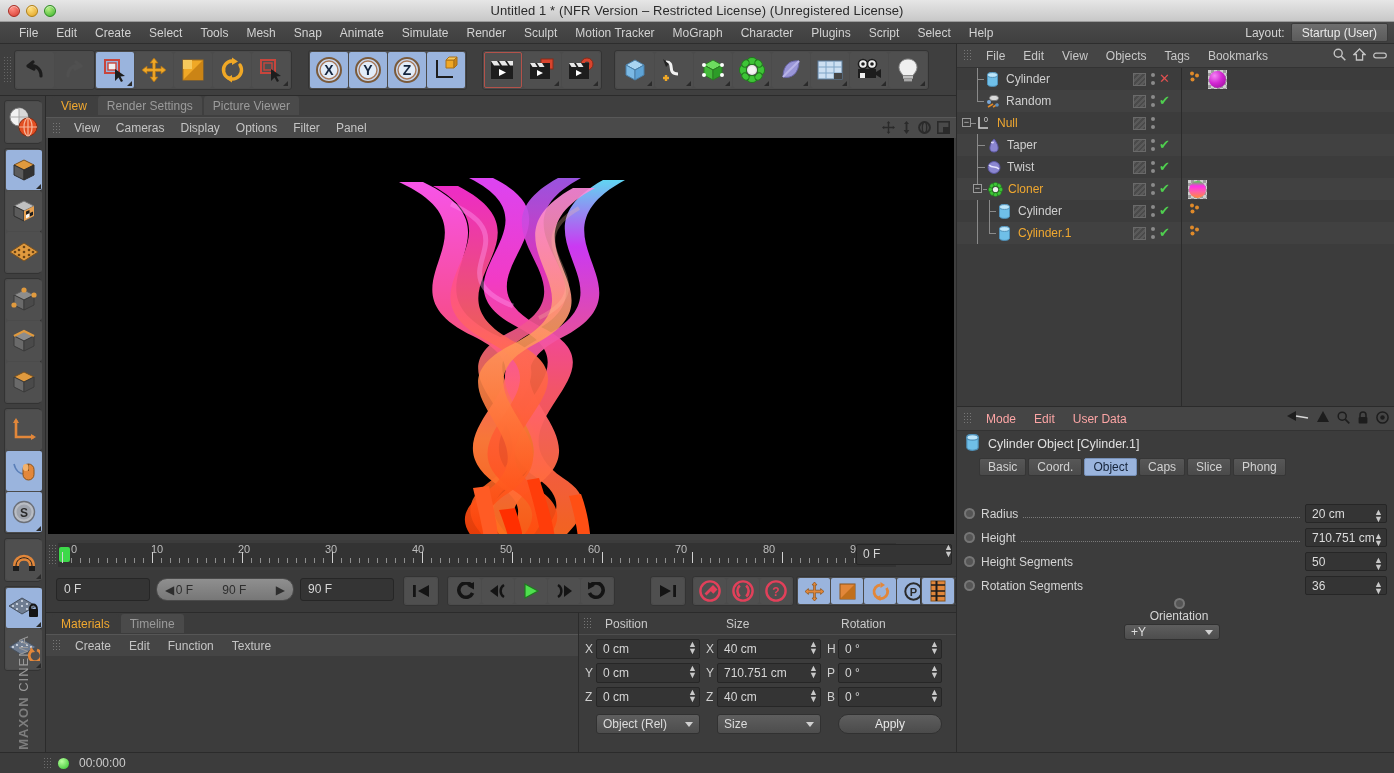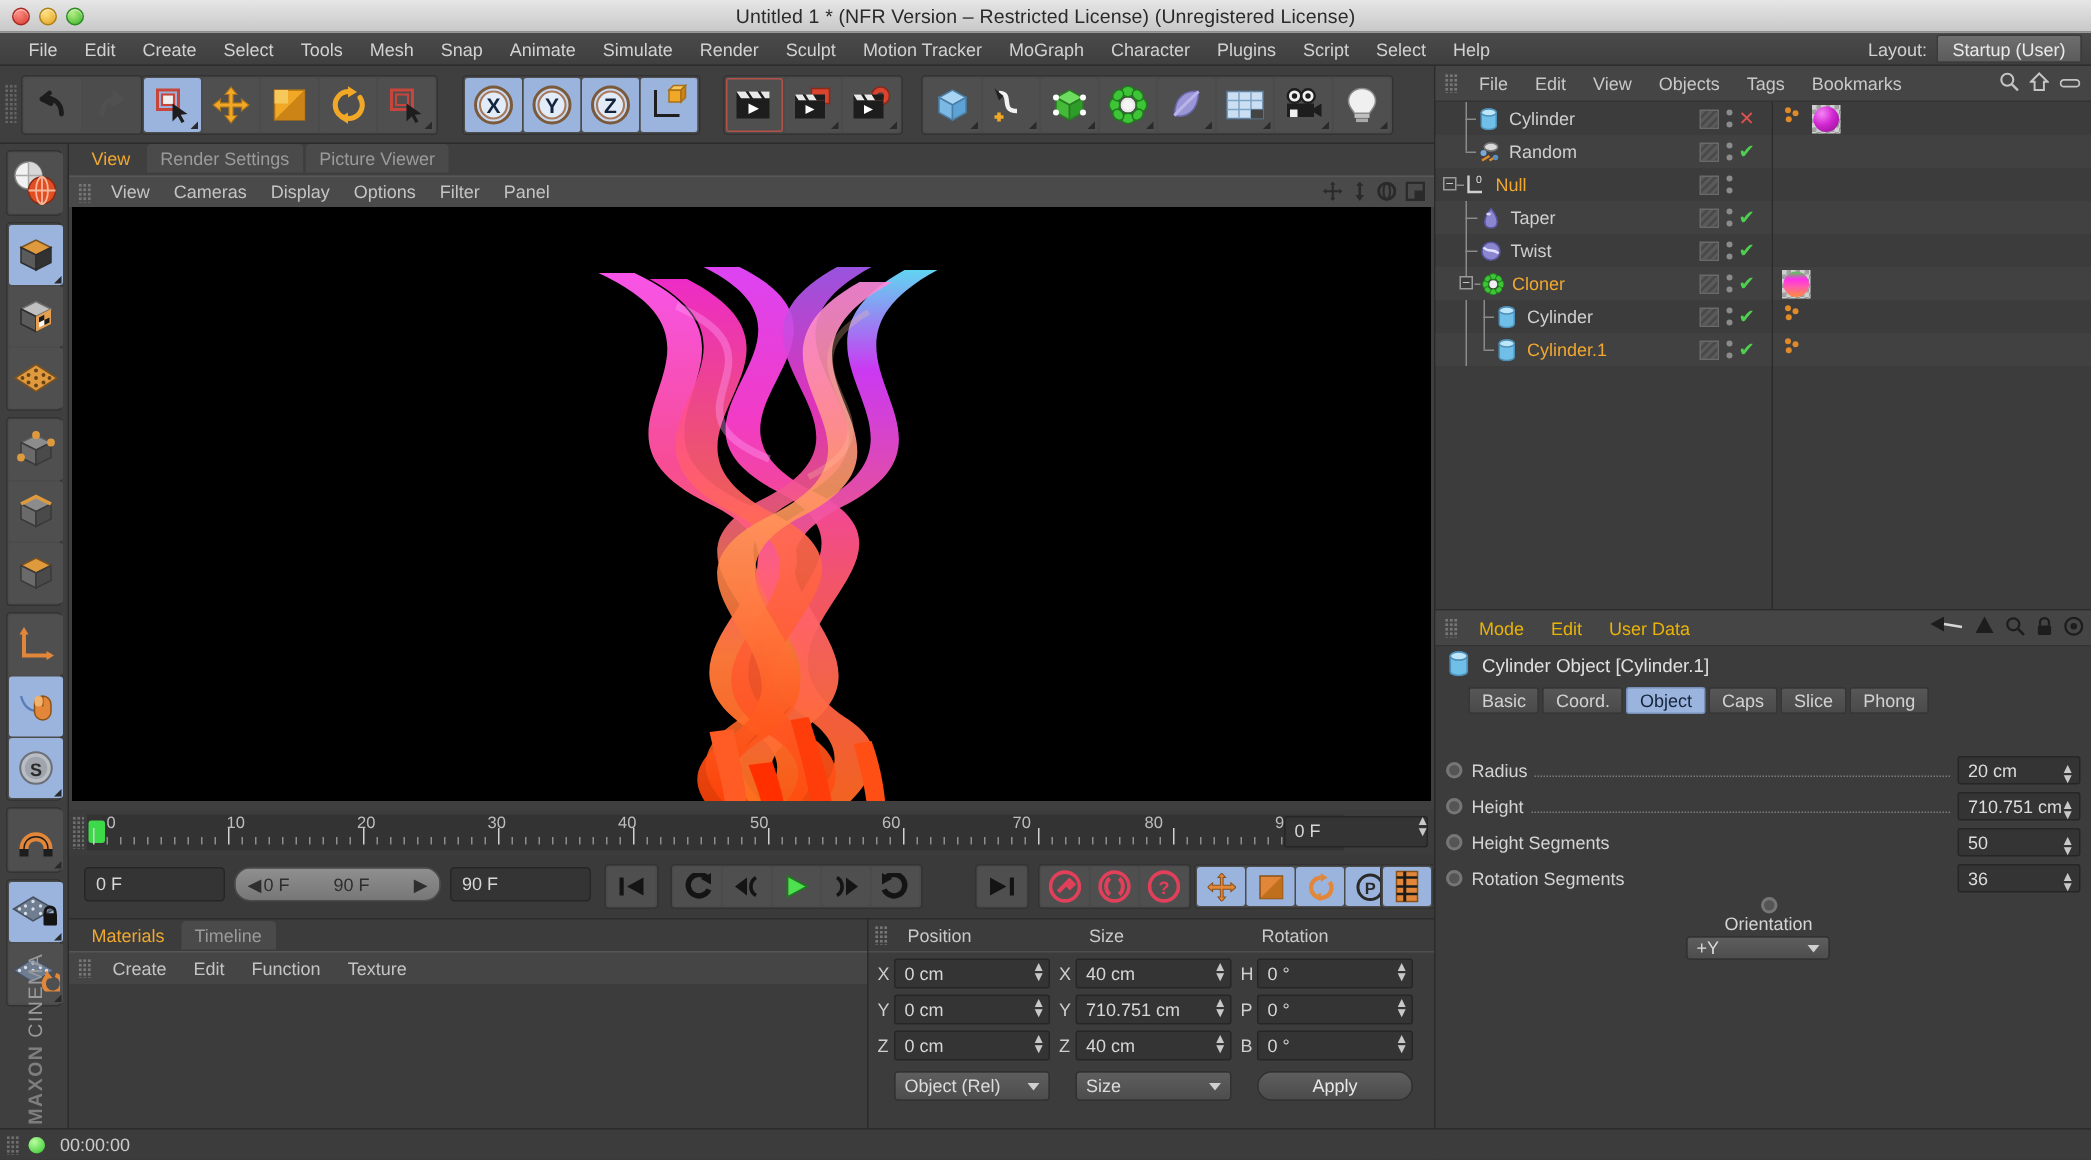--- a/index.html
+++ b/index.html
@@ -197,21 +197,21 @@
   .treeline{ position:absolute; background:#8a8a8a; }
   .expander{ width:9px;height:9px; border:1px solid #9a9a9a; background:#3c3c3c;
     display:flex;align-items:center;justify-content:center; font-size:9px; color:#ccc;
     line-height:7px; position:absolute;}
 
   
   .am{ position:absolute; left:956px; top:406px; width:438px; height:367px; background:#3c3c3c;
     border-left:1px solid #2b2b2b; border-top:1px solid #2b2b2b;}
   .ammenu{ position:absolute; left:0; top:0; width:438px; height:24px; background:#454545;
     display:flex; align-items:center; padding-left:6px; border-bottom:1px solid #333;}
-  .ammenu .mi{ padding:0 9px; font-size:12px; color:#eab308;}
+  .ammenu .mi{ padding:0 9px; font-size:12px; color:#fca5a5;}
   .amicons{ position:absolute; right:6px; top:4px; display:flex; gap:7px; align-items:center;}
   .amtitle{ position:absolute; left:0; top:24px; width:438px; height:25px;
     display:flex; align-items:center; padding-left:8px; gap:8px;}
   .amtitle .t{ font-size:12.5px; color:#e0e0e0;}
   .amtabs{ position:absolute; left:22px; top:51px; display:flex; gap:2px;}
   .amtab{ padding:0 8px; height:18px; line-height:17px; font-size:12px; color:#d2d2d2;
     background:linear-gradient(#575757,#4a4a4a); border:1px solid #363636; border-radius:2px;}
   .amtab.active{ background:#9ab4dd; color:#16243a; border-color:#7690b8;}
   .amsec{ position:absolute; left:0; top:72px; width:438px; height:20px;
     background:#4d4d4d; color:#f0f0f0; font-size:12px; font-weight:bold;
@@ -223,21 +223,21 @@
   .pdots{ flex:1; border-bottom:1px dotted #7a7a7a; margin:0 5px; height:9px;}
   .pfield{ width:82px; height:19px; background:#343434; border:1px solid #262626; border-radius:2px;
     color:#dcdcdc; font-size:12px; padding:2px 14px 0 6px; position:relative; margin-right:8px;
     white-space:nowrap; overflow:hidden;}
   .pdrop{ width:96px; height:19px; background:linear-gradient(#5e5e5e,#4d4d4d);
     border:1px solid #313131; border-radius:3px; color:#dcdcdc; font-size:12px;
     display:flex; align-items:center; padding:0 6px; margin-right:8px;}
 
   
   .status{ position:absolute; left:0; top:752px; width:1394px; height:21px;
-    background:#3c3c3c; border-top:1px solid #2b2b2b; display:flex; align-items:center;}
+    background:#3c3c3c; border-top:1px solid #2b2b2b; display:flex; align-items:center;padding-left:39px;}
   .sgrip{ width:9px;height:13px; margin-left:4px; margin-right:6px;
     background-image:radial-gradient(#6e6e6e 1px, transparent 1px); background-size:3px 3px;}
   .sled{ width:11px;height:11px;border-radius:50%;
     background:radial-gradient(circle at 35% 30%,#b9ff9e,#2fc32a); margin-right:10px;}
   .stext{ font-size:12px; color:#cccccc;}
 
   .vsep{ position:absolute; background:#2b2b2b;}
 </style>
 </head>
 <body>

